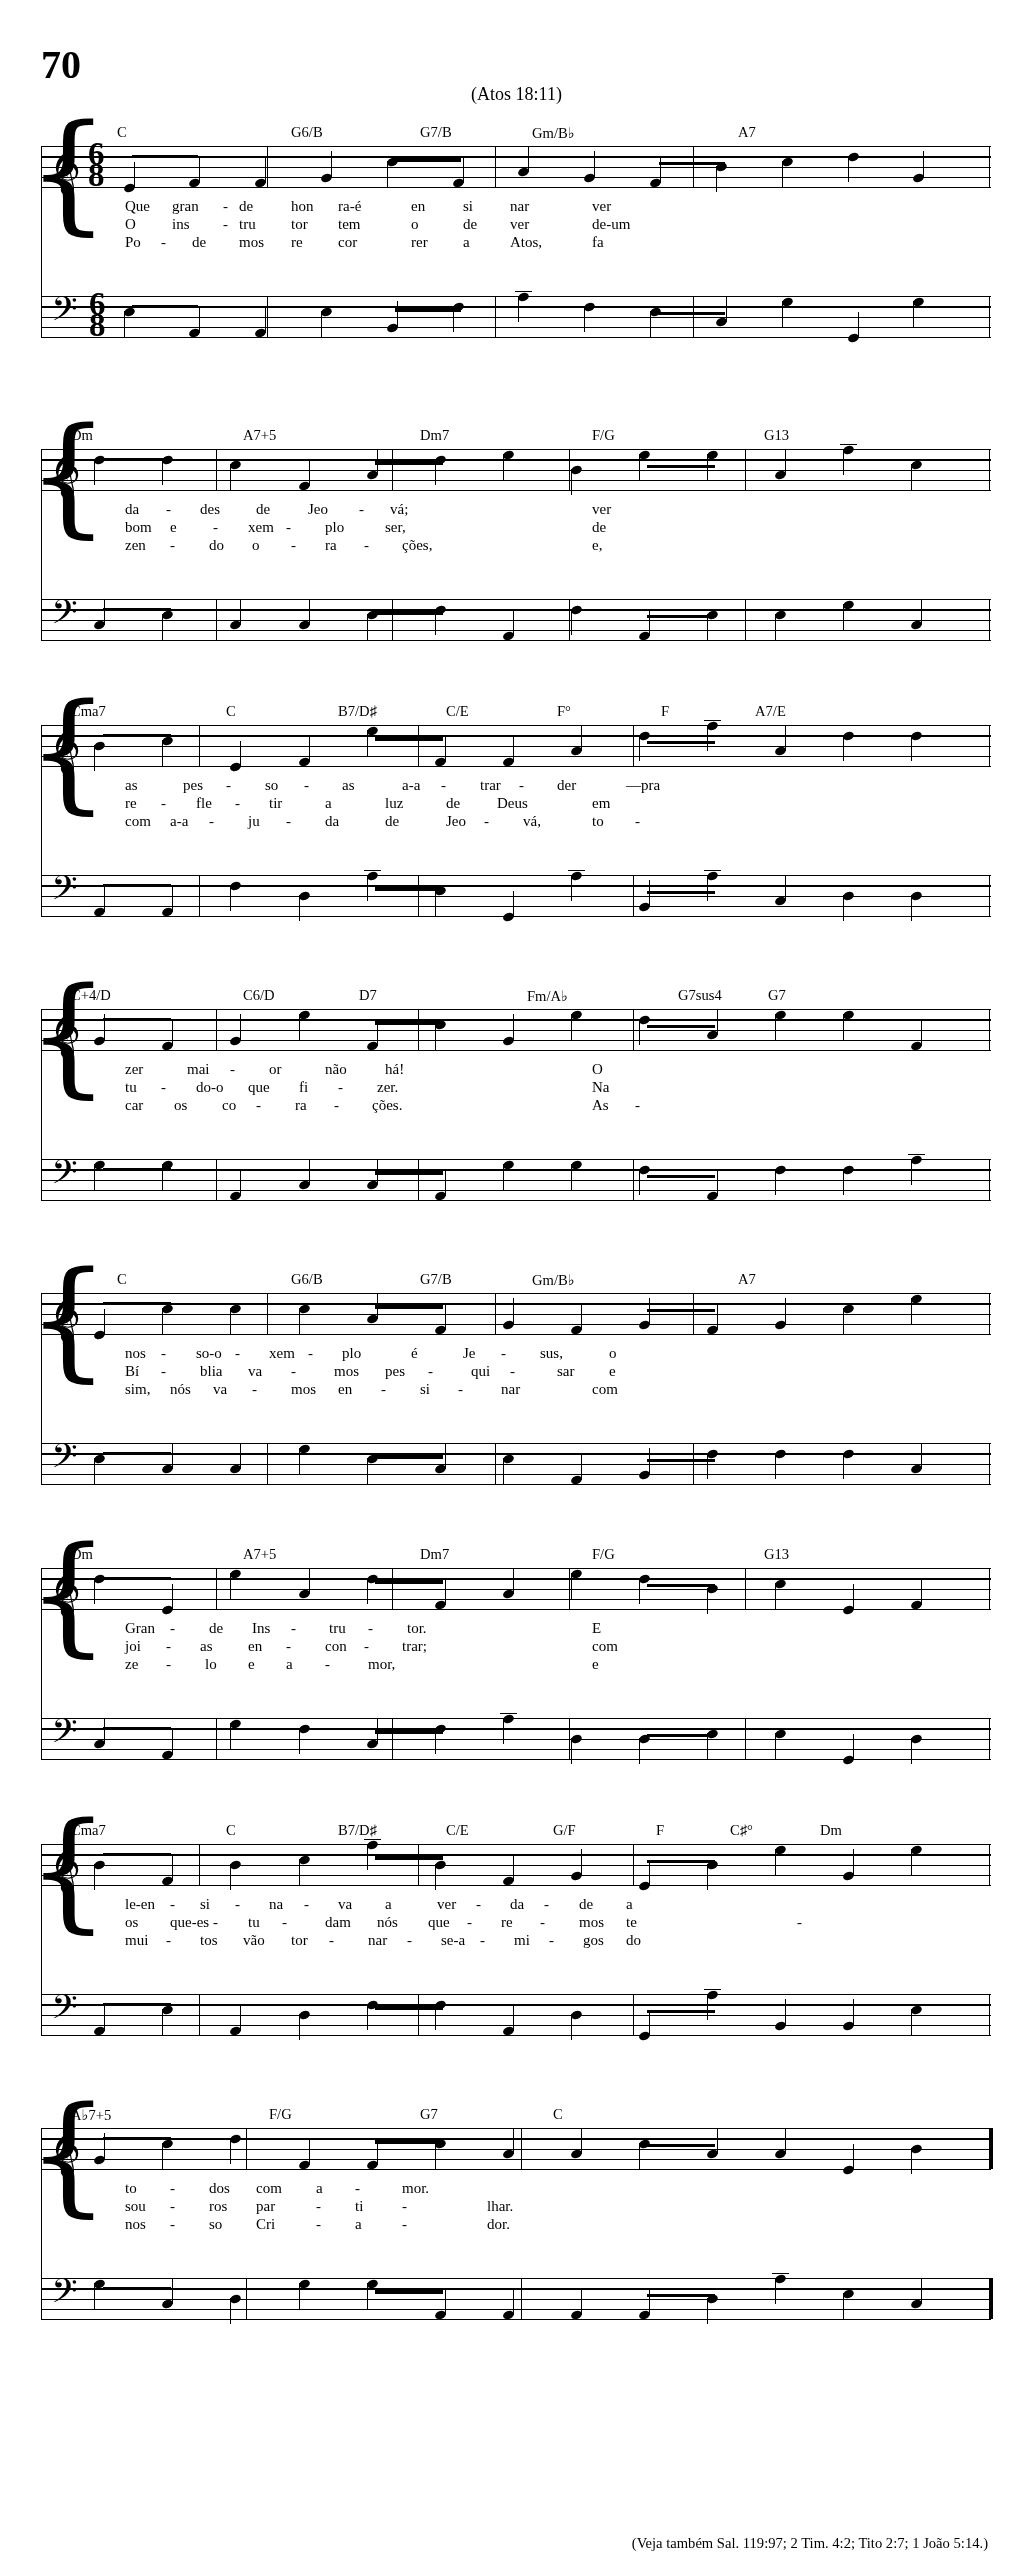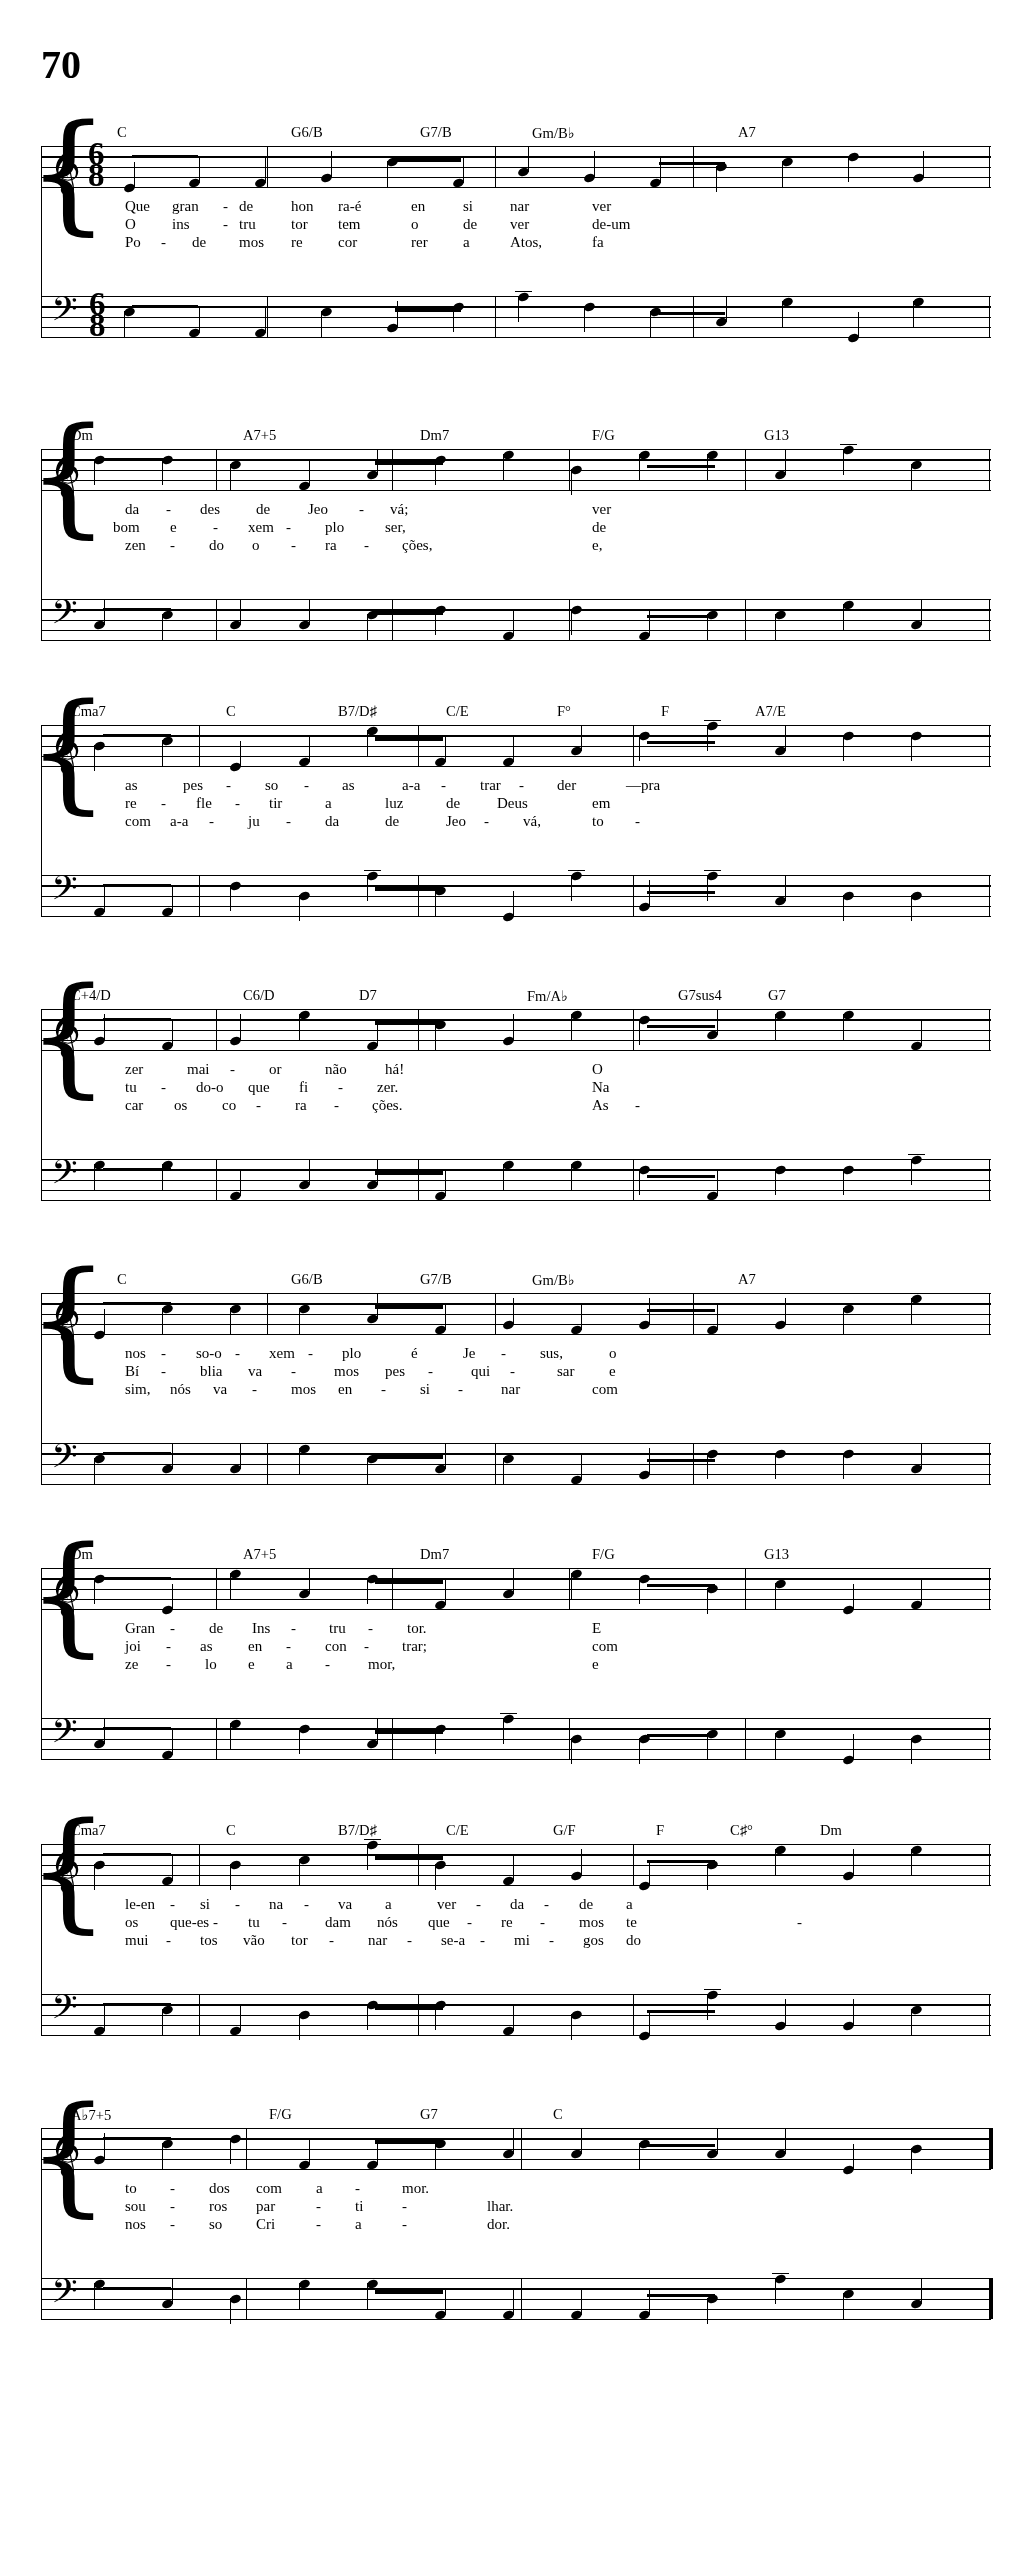--- a/index.html
+++ b/index.html
@@ -42,20 +42,21 @@
   
   .lyrics{position:absolute;left:0;width:100%;}
   .lyric{position:absolute;font-size:15px;font-family:"Liberation Serif",serif;white-space:nowrap;}
 </style>
 </head>
 <body>
 
 <div class="page">
 
   <div class="hymn-number">70</div>
+  <div class="hymn-ref">(Atos 18:11)</div>
 
   <div id="systems-host">
       <div class="system" style="top:127px;">
         <div class="brace" style="top:-19px;">{</div>
         <div style="position:absolute;left:0;top:-3.4px;width:100%;height:17px;">
           <div class="chord" style="left:76px;top:0;">C</div>
           <div class="chord" style="left:250px;top:0;">G6/B</div>
           <div class="chord" style="left:379px;top:0;">G7/B</div>
           <div class="chord" style="left:491px;top:0;">Gm/B♭</div>
           <div class="chord" style="left:697px;top:0;">A7</div>
@@ -395,21 +396,21 @@
             <div class="lyric" style="left:84px;">da</div>
             <div class="lyric" style="left:125px;">-</div>
             <div class="lyric" style="left:159px;">des</div>
             <div class="lyric" style="left:215px;">de</div>
             <div class="lyric" style="left:267px;">Jeo</div>
             <div class="lyric" style="left:318px;">-</div>
             <div class="lyric" style="left:349px;">vá;</div>
             <div class="lyric" style="left:551px;">ver</div>
           </div>
           <div style="position:absolute;left:0;top:18px;width:100%;height:18px;">
-            <div class="lyric" style="left:72px;font-family:Liberation Serif, serif;">bom</div>
+            <div class="lyric" style="left:84px;font-family:Liberation Serif, serif;">bom</div>
             <div class="lyric" style="left:129px;">e</div>
             <div class="lyric" style="left:172px;">-</div>
             <div class="lyric" style="left:207px;">xem</div>
             <div class="lyric" style="left:245px;">-</div>
             <div class="lyric" style="left:284px;">plo</div>
             <div class="lyric" style="left:344px;">ser,</div>
             <div class="lyric" style="left:551px;">de</div>
           </div>
           <div style="position:absolute;left:0;top:36px;width:100%;height:18px;">
             <div class="lyric" style="left:84px;">zen</div>
@@ -1535,14 +1536,15 @@
             <div class="lyric" style="left:215px;">Cri</div>
             <div class="lyric" style="left:275px;">-</div>
             <div class="lyric" style="left:314px;">a</div>
             <div class="lyric" style="left:361px;">-</div>
             <div class="lyric" style="left:446px;">dor.</div>
           </div>
         </div>
       </div>
     </div>
 
+  <div class="footnote">(Veja também Sal. 119:97; 2 Tim. 4:2; Tito 2:7; 1 João 5:14.)</div>
 </div>
 
 
 </body></html>

